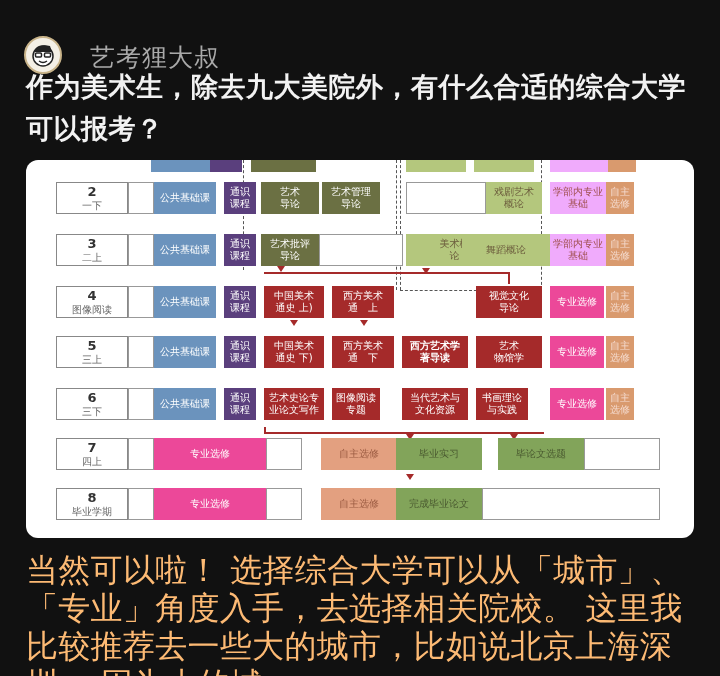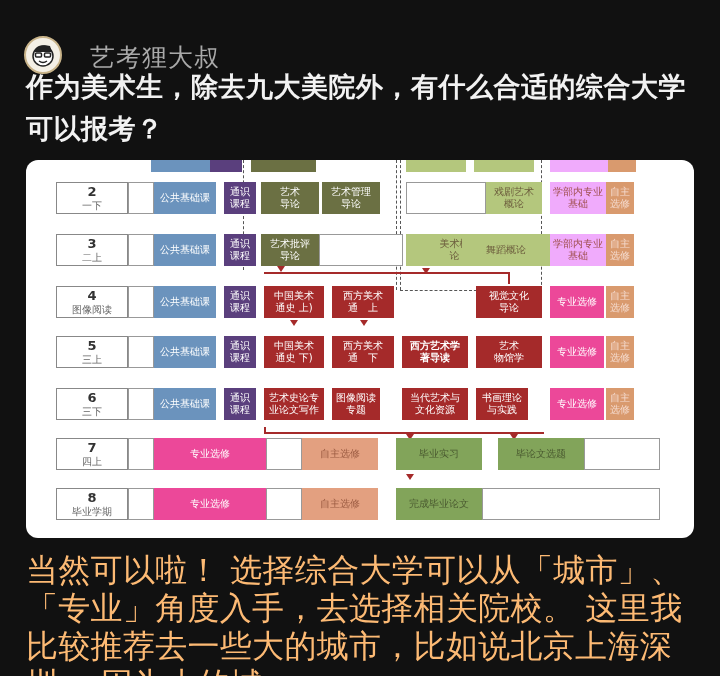--- a/index.html
+++ b/index.html
@@ -16,21 +16,21 @@
   .gap{position:absolute;top:0;height:32px;border:1px solid #999;box-sizing:border-box;background:#fff;}
   .box{position:absolute;top:0;height:32px;display:flex;align-items:center;justify-content:center;text-align:center;font-size:10px;line-height:12px;color:#fff;box-sizing:border-box;white-space:pre-line;}
   .blue{background:#6b93bd;}
   .purple{background:#5a3f7d;}
   .olive{background:#6b7043;}
   .lime{background:#b4c77d;color:#6b5b3c;}
   .pink{background:#f0abfc;color:#a05050;}
   .orange{background:#d99a6e;color:#f5dcd0;}
   .red{background:#a52a2a;}
   .brown{background:#ec4899;}
-  .salmon{background:#e3a080;color:#9a5a40;}
+  .salmon{background:#e3a080;color:#9a5a40;margin-left:19px;}
   .green{background:#82a45a;color:#4a5a30;}
   .dash{position:absolute;border-left:1px dashed #555;}
   .hdash{position:absolute;border-top:1px dashed #555;}
   .rline{position:absolute;background:#a52a2a;}
   .arrow{position:absolute;width:0;height:0;border-left:4px solid transparent;border-right:4px solid transparent;border-top:6px solid #a52a2a;}
   .answer{position:absolute;left:26px;top:551px;width:680px;font-size:32px;line-height:38px;color:#fdba74;letter-spacing:0.3px;}
 </style>
 </head>
 <body>
 

